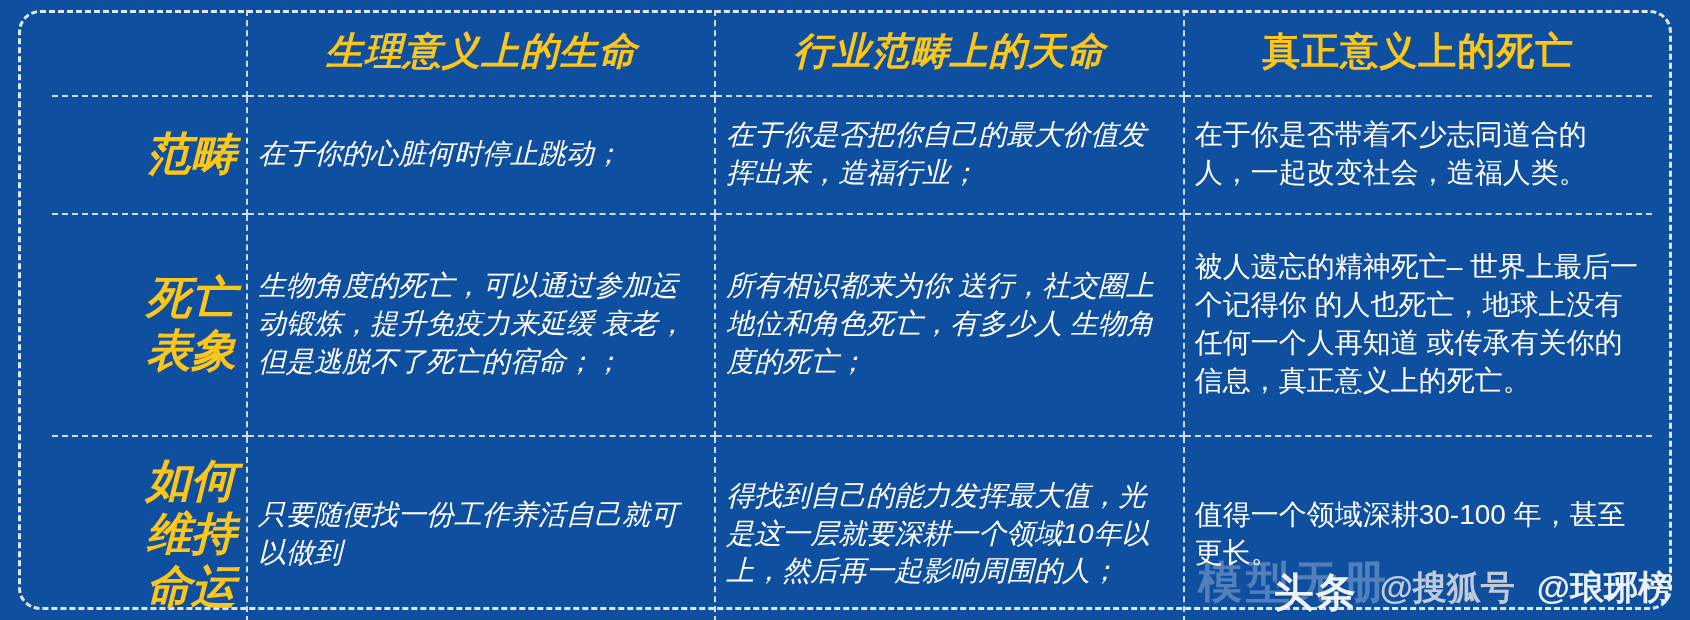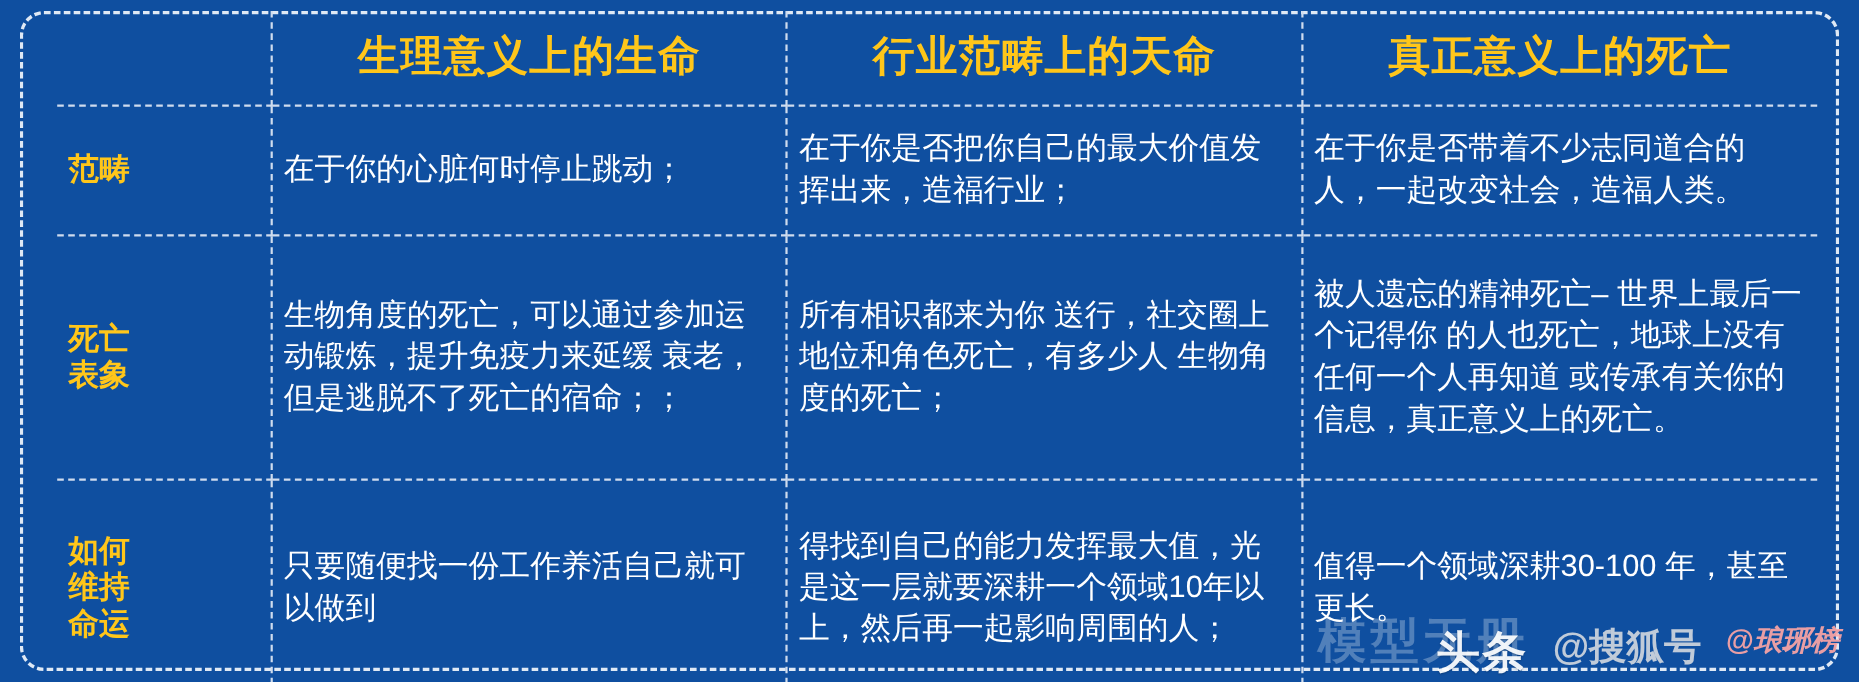--- a/index.html
+++ b/index.html
@@ -28,39 +28,39 @@
     border-collapse:collapse;
     width:1600px;
     table-layout:fixed;
   }
   table.matrix td,table.matrix th{
     vertical-align:middle;
     padding:6px 10px 8px 10px;
     box-sizing:border-box;
   }
   
-  .vsep{border-right:2px dashed #cfdcee;}
+  .vsep{border-right:2px dashed #cfdcee;font-style:italic;}
   .hsep{border-bottom:2px dashed #cfdcee;}
 
   th.corner{width:195px;border-right:2px dashed #cfdcee;border-bottom:2px dashed #cfdcee;}
   th.col-head{
     color:#ffc61a;
     font-size:38px;
     font-weight:bold;
     text-align:center;
     letter-spacing:1px;
     height:86px;
     border-bottom:2px dashed #cfdcee;
     white-space:nowrap;
   }
   td.row-head{
     color:#ffc61a;
-    font-size:28px;
+    font-size:45px;
     font-weight:bold;
-    text-align:left;
+    text-align:right;
     line-height:1.18;
     width:195px;
   }
   td.cell{
     color:#ffffff;
     font-size:28px;
     line-height:1.35;
     text-align:left;
   }
   td.c1{width:470px;}
@@ -87,24 +87,23 @@
     letter-spacing:2px;
     text-shadow:0 1px 2px rgba(0,0,0,.25);
   }
   .wm-sohu{
     color:#e5e5e5;
     font-size:34px;
     font-weight:bold;
     opacity:.9;
   }
   .wm-name{
-    color:#fca5a5;
-    font-size:26px;
+    color:#ffffff;
+    font-size:34px;
     font-weight:bold;
-    font-style:italic;
   }
   .wm-ghost{
     position:absolute;
     right:300px;bottom:8px;
     color:rgba(255,255,255,.28);
     font-size:44px;
     font-weight:bold;
     letter-spacing:4px;
     pointer-events:none;
   }

